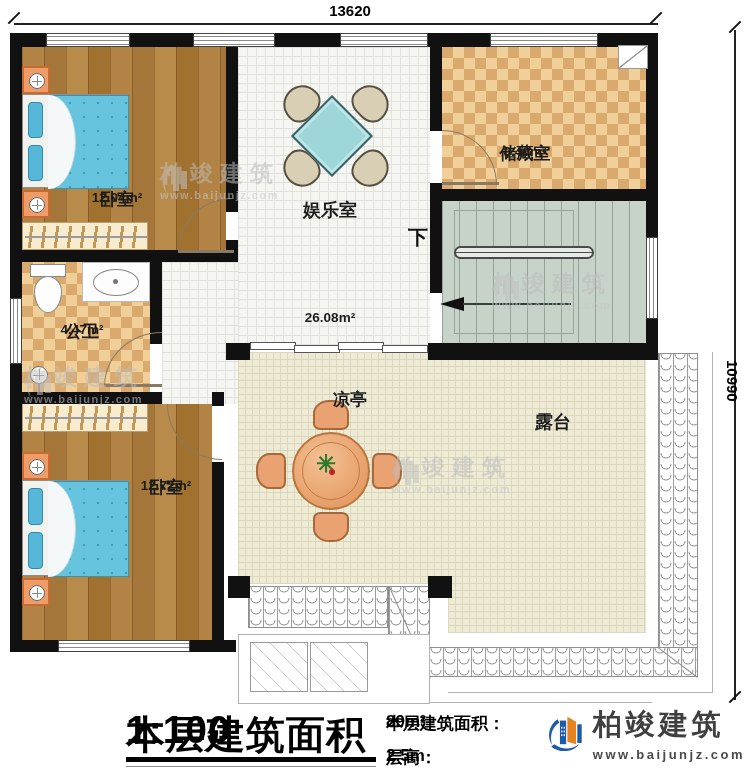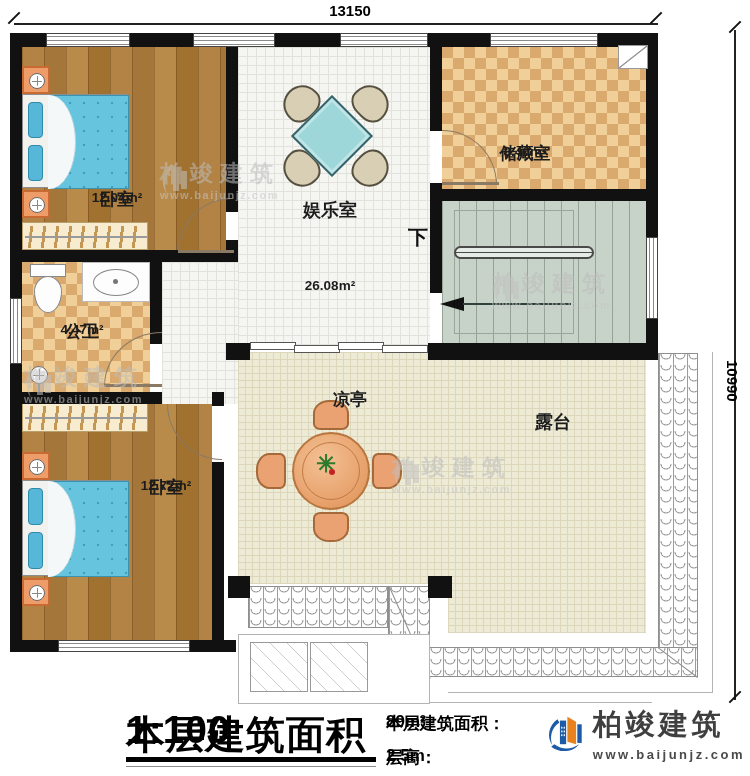--- a/index.html
+++ b/index.html
@@ -213,21 +213,21 @@
   </div>
 
   <div class="rlabel" style="left:52px;top:190px;width:130px;">
     <span class="rname">卧室</span>
     <span class="rarea">12.04m²</span>
   </div>
   <div class="rlabel" style="left:286px;top:200px;width:88px;">
     <span class="rname" style="position:static;font-size:18px;">娱乐室</span>
   </div>
   <div class="rlabel" style="left:286px;top:278px;width:88px;">
-    <span class="rarea" style="position:static;">26.08m²</span>
+    <span class="rarea" style="position:static;margin-top:32px;">26.08m²</span>
   </div>
   <div class="rlabel" style="left:470px;top:144px;width:110px;">
     <span class="rname">储藏室</span>
     <span class="rarea">8.40m²</span>
   </div>
   <div class="rlabel" style="left:40px;top:322px;width:84px;">
     <span class="rname">公卫</span>
     <span class="rarea">4.47m²</span>
   </div>
   <div class="rlabel" style="left:116px;top:478px;width:100px;">
@@ -280,21 +280,21 @@
         <path d="M12 2 C2 8 0 22 7 32 C3 22 5 12 14 6 Z" fill="#c2c2c2"></path>
         <rect x="13" y="5" width="6" height="24" fill="#c2c2c2"></rect>
         <rect x="21" y="9" width="6" height="18" fill="#c2c2c2"></rect>
       </svg>
     <div style="position:static;display:flex;flex-direction:column;">
       <span class="wm-name" style="position:static;">柏竣建筑</span>
       <span class="wm-url" style="position:static;">www.baijunjz.com</span>
     </div>
   </div>
 
-  <div class="dimtext" style="left:310px;top:2px;width:80px;text-align:center;">13150</div>
+  <div class="dimtext" style="left:310px;top:2px;width:80px;text-align:center;">13620</div>
   <div style="left:14px;top:23px;width:644px;height:2px;background:#222;"></div>
   <i class="tick" style="left:6px;top:17px;"></i>
   <i class="tick" style="left:648px;top:17px;"></i>
   <div style="left:734px;top:30px;width:2px;height:670px;background:#222;"></div>
   <div class="dimtext" style="left:724px;top:360px;writing-mode:vertical-rl;">10990</div>
   <i class="tick" style="left:727px;top:26px;"></i>
   <i class="tick" style="left:727px;top:696px;"></i>
 
   <div class="tb-title" style="left:126px;top:708px;">
     <span>本层建筑面积</span>

